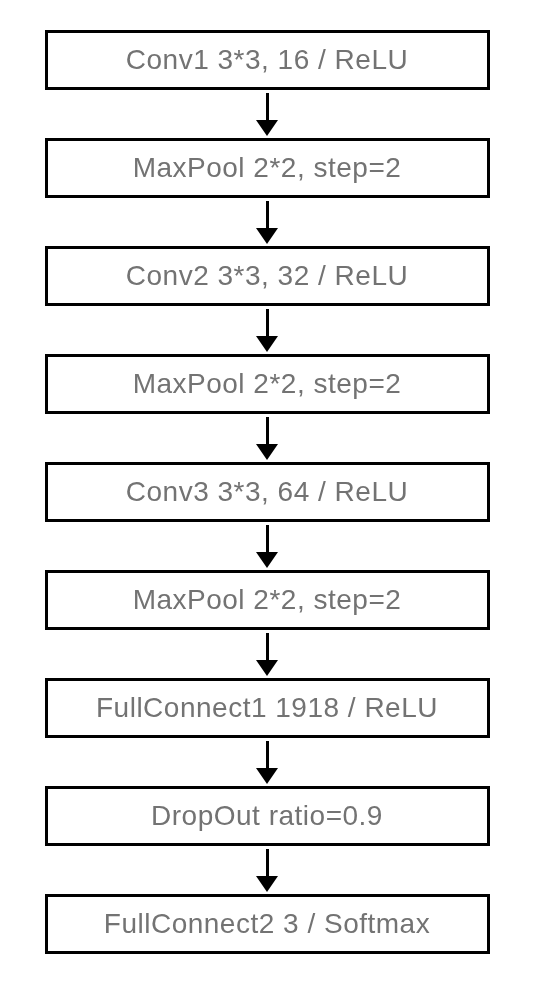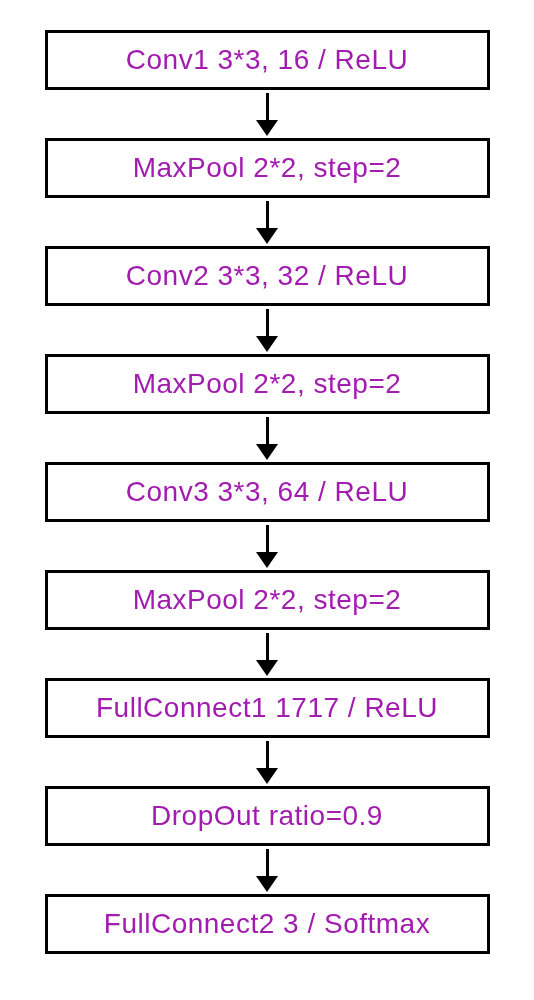--- a/index.html
+++ b/index.html
@@ -19,21 +19,21 @@
     }
     .layer-box {
       border: 3px solid #000000;
       background: #ffffff;
       width: 445px;
       height: 60px;
       display: flex;
       align-items: center;
       justify-content: center;
       font-size: 28px;
-      color: #a21caf;
+      color: #737373;
       letter-spacing: 0.5px;
     }
     .arrow-container {
       display: flex;
       flex-direction: column;
       align-items: center;
       height: 48px;
       justify-content: center;
     }
     .arrow-shaft {
@@ -95,21 +95,21 @@
 
 <div class="layer-box">
   <span>MaxPool 2*2, step=2</span>
 </div>
 <div class="arrow-container">
   <div class="arrow-shaft"></div>
   <div class="arrow-head"></div>
 </div>
 
 <div class="layer-box">
-  <span>FullConnect1 1717 / ReLU</span>
+  <span>FullConnect1 1918 / ReLU</span>
 </div>
 <div class="arrow-container">
   <div class="arrow-shaft"></div>
   <div class="arrow-head"></div>
 </div>
 
 <div class="layer-box">
   <span>DropOut ratio=0.9</span>
 </div>
 <div class="arrow-container">

